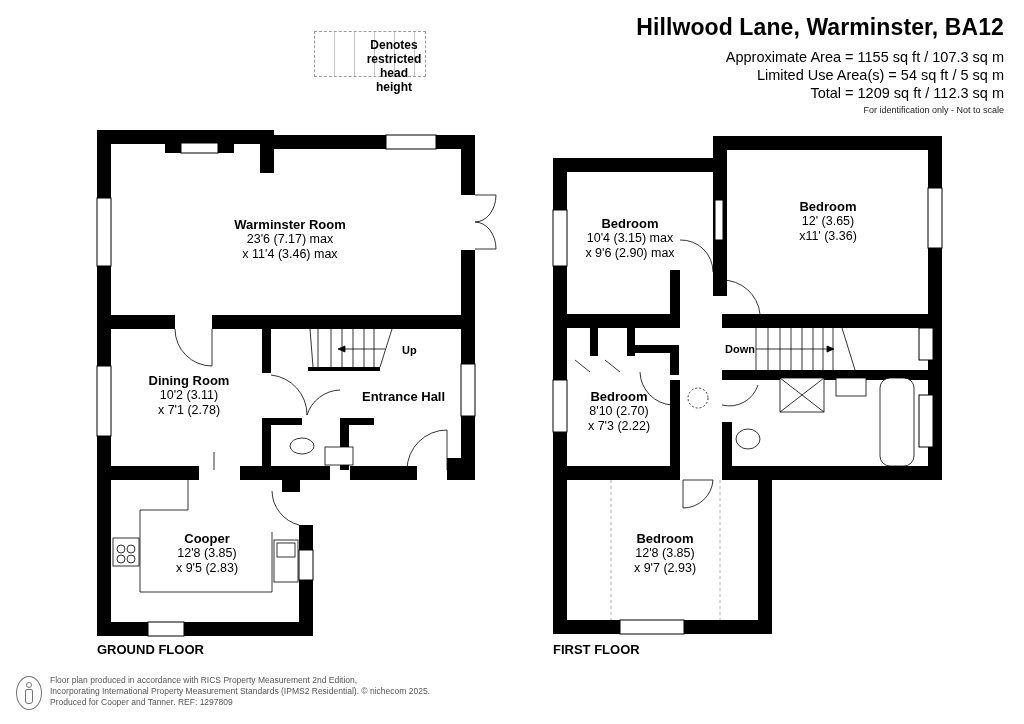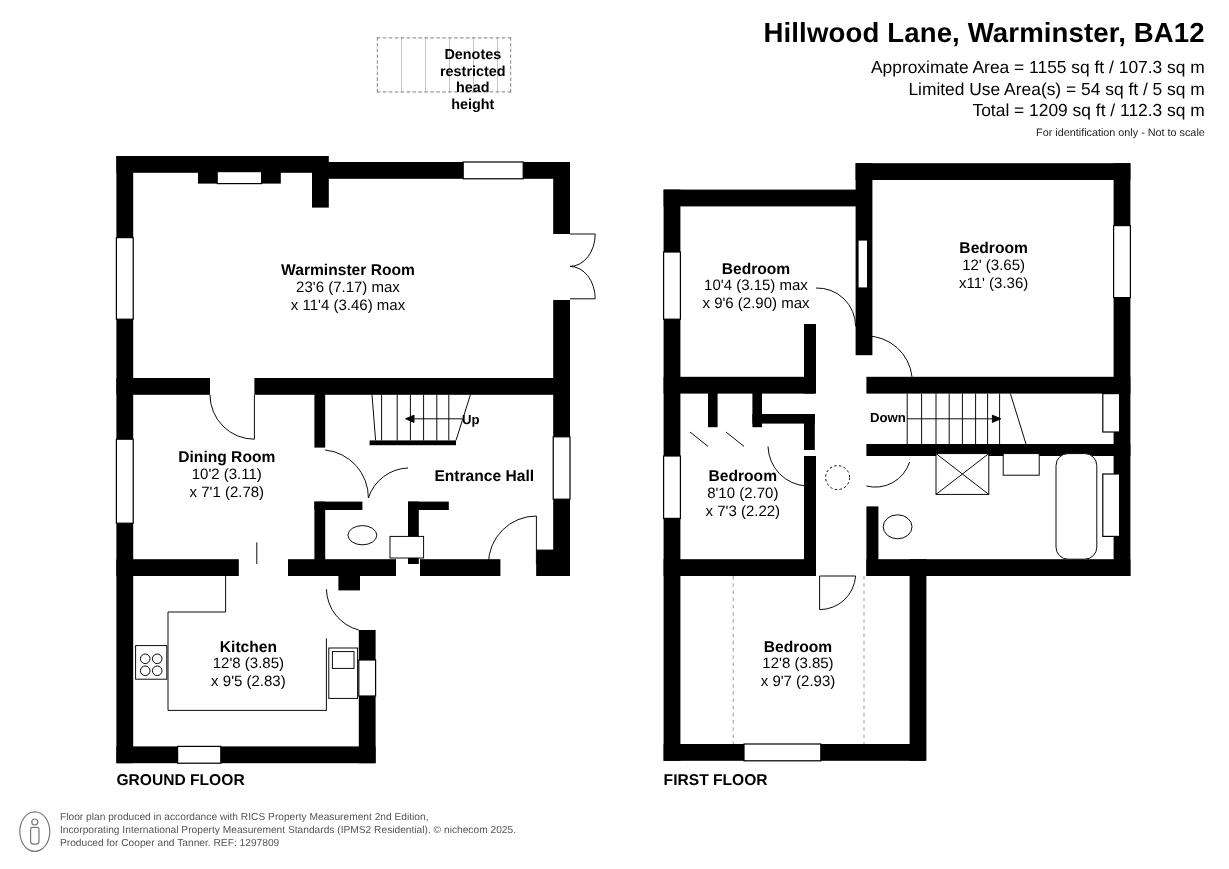--- a/index.html
+++ b/index.html
@@ -204,23 +204,23 @@
   <span class="name">Warminster Room</span>
   <span class="dim">23'6 (7.17) max</span>
   <span class="dim">x 11'4 (3.46) max</span>
 </div>
 <div class="room-label" style="left:189px; top:373px;">
   <span class="name">Dining Room</span>
   <span class="dim">10'2 (3.11)</span>
   <span class="dim">x 7'1 (2.78)</span>
 </div>
 <div class="hall-label" style="left:362px; top:389px;">Entrance Hall</div>
-<div class="stair-label" style="left:385px; top:344px;">Up</div>
+<div class="stair-label" style="left:374px; top:344px;padding-left:28px;">Up</div>
 <div class="room-label" style="left:207px; top:531px;">
-  <span class="name">Kitchen</span>
+  <span class="name">Cooper</span>
   <span class="dim">12'8 (3.85)</span>
   <span class="dim">x 9'5 (2.83)</span>
 </div>
 <div class="floor-label" style="left:97px; top:642px;">GROUND FLOOR</div>
 
 <div class="room-label" style="left:630px; top:216px;">
   <span class="name">Bedroom</span>
   <span class="dim">10'4 (3.15) max</span>
   <span class="dim">x 9'6 (2.90) max</span>
 </div>

